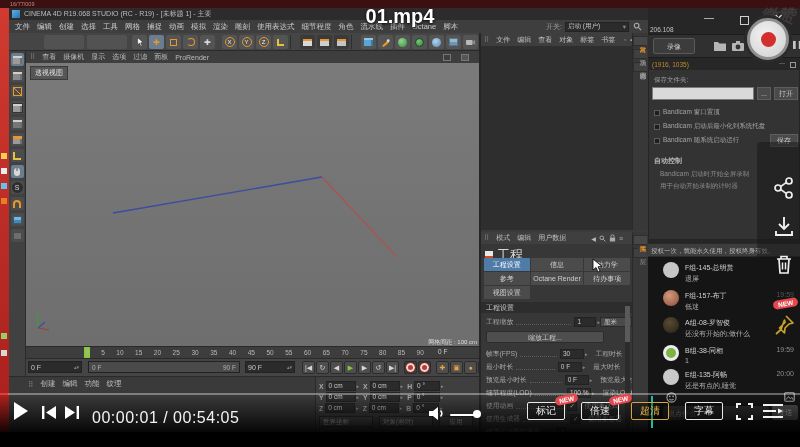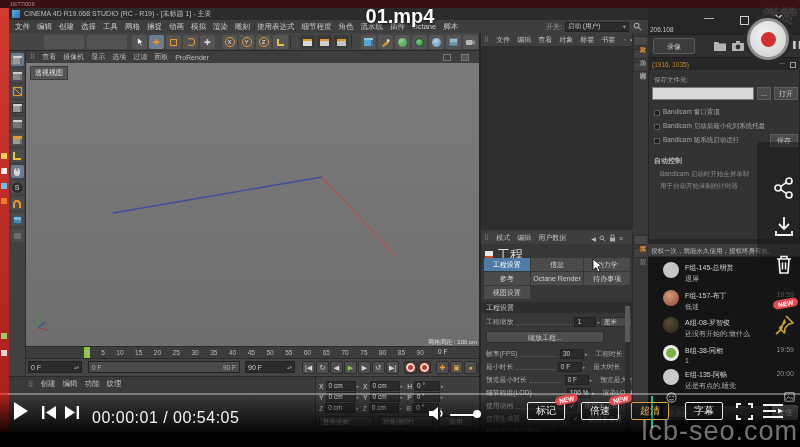--- a/index.html
+++ b/index.html
@@ -649,17 +649,16 @@
   <svg class="abs" style="left:736px;top:403px;z-index:60" width="17" height="17" viewBox="0 0 17 17">
       <path d="M1 5 V1 H5 M12 1 H16 V5 M16 12 V16 H12 M5 16 H1 V12" fill="none" stroke="#f0f0f0" stroke-width="2"></path>
     </svg>
   <svg class="abs" style="left:763px;top:403px;z-index:60" width="20" height="16" viewBox="0 0 20 16">
       <line x1="0" y1="2" x2="20" y2="2" stroke="#f0f0f0" stroke-width="2"></line>
       <line x1="0" y1="8" x2="13" y2="8" stroke="#f0f0f0" stroke-width="2"></line>
       <line x1="0" y1="14" x2="20" y2="14" stroke="#f0f0f0" stroke-width="2"></line>
       <path d="M15 5.5 L20 8 L15 10.5 Z" fill="#f0f0f0"></path>
     </svg>
 
-  <div class="abs" style="right:2px;bottom:0;font-size:27px;color:rgba(225,225,225,.5);z-index:70;letter-spacing:1px">lcb-seo.com</div>
 
   <div class="abs" style="left:0;top:5px;width:800px;text-align:center;font-size:20px;font-weight:bold;color:#fff;text-shadow:0 1px 3px #000;z-index:45">01.mp4</div>
 
 </div>
 
 </body></html>

